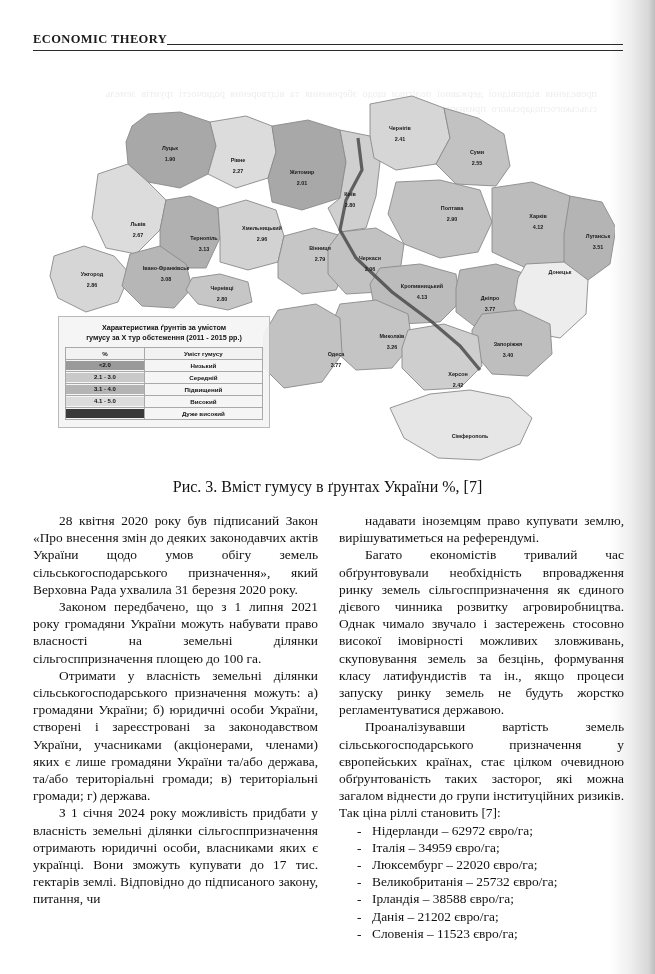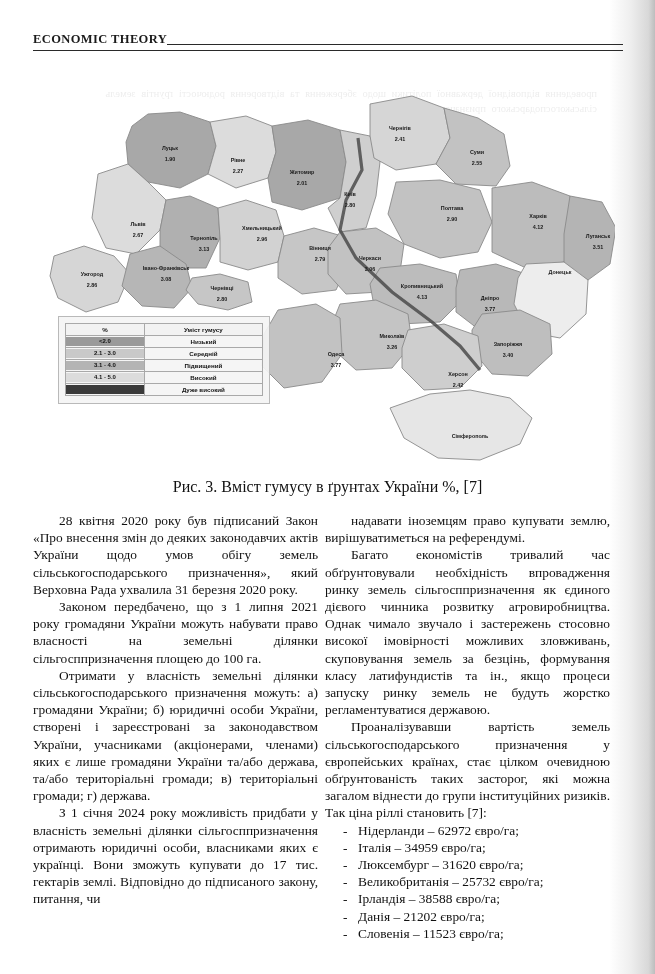--- a/index.html
+++ b/index.html
@@ -127,21 +127,21 @@
     text-align: center;
     font-size: 16px;
   }
 
   
   .cols {
     position: absolute;
     left: 33px; top: 512px;
     width: 592px; height: 455px;
     display: flex;
-    gap: 7px;
+    gap: 21px;
   }
   .col {
     width: 285px;
     font-size: 13.4px;
     line-height: 17.2px;
     text-align: justify;
     text-justify: inter-word;
     hyphens: manual;
   }
   .col p { margin: 0; text-indent: 26px; }
@@ -276,20 +276,24 @@
           <text class="rlabel rname" x="296" y="278" text-anchor="middle">Одеса</text>
           <text class="rlabel rval" x="296" y="289" text-anchor="middle">3.77</text>
           <text class="rlabel rname" x="418" y="298" text-anchor="middle">Херсон</text>
           <text class="rlabel rval" x="418" y="309" text-anchor="middle">2.42</text>
           <text class="rlabel rname" x="430" y="360" text-anchor="middle">Сімферополь</text>
         </g>
     </svg>
   </div>
 
   <div class="legend">
+    <div class="legend-title">
+      <div>Характеристика ґрунтів за умістом</div>
+      <div>гумусу за X тур обстеження (2011 - 2015 рр.)</div>
+    </div>
     <table class="legend-table">
       <thead>
         <tr>
           <th>%</th>
           <th>Уміст гумусу</th>
         </tr>
       </thead>
       <tbody>
           <tr>
             <td class="sw-cell">
@@ -343,21 +347,21 @@
         <li>
           <span class="dash">-</span>
           <span>Нідерланди – 62972 євро/га;</span>
         </li>
         <li>
           <span class="dash">-</span>
           <span>Італія – 34959 євро/га;</span>
         </li>
         <li>
           <span class="dash">-</span>
-          <span>Люксембург – 31620 євро/га;</span>
+          <span>Люксембург – 22020 євро/га;</span>
         </li>
         <li>
           <span class="dash">-</span>
           <span>Великобританія – 25732 євро/га;</span>
         </li>
         <li>
           <span class="dash">-</span>
           <span>Ірландія – 38588 євро/га;</span>
         </li>
         <li>

